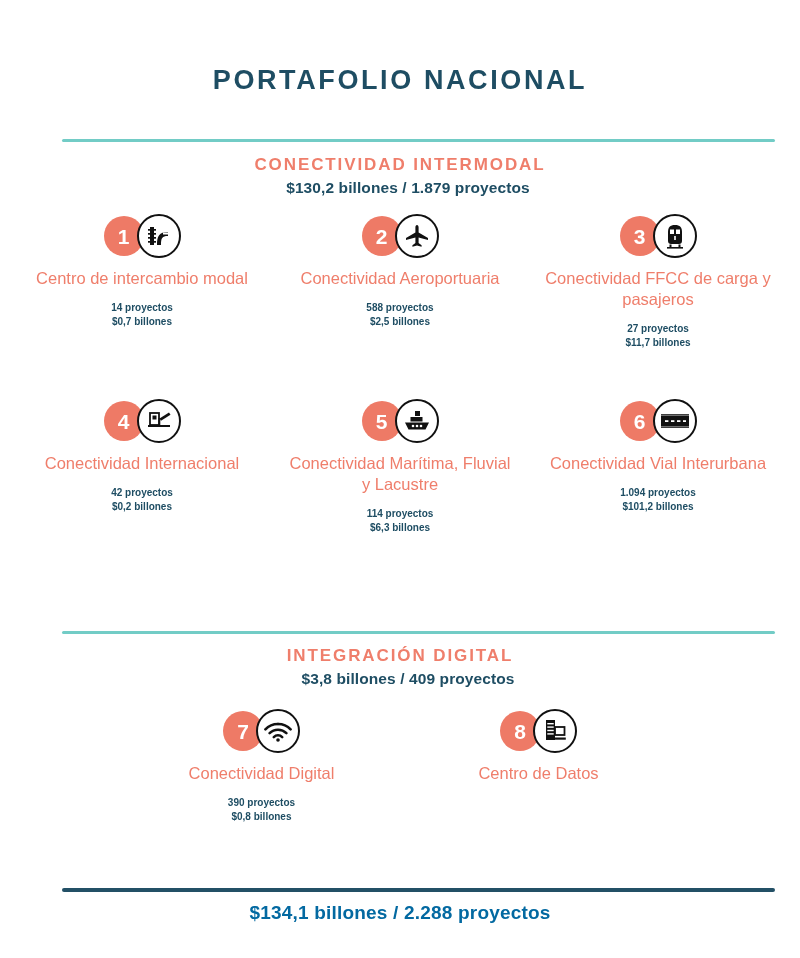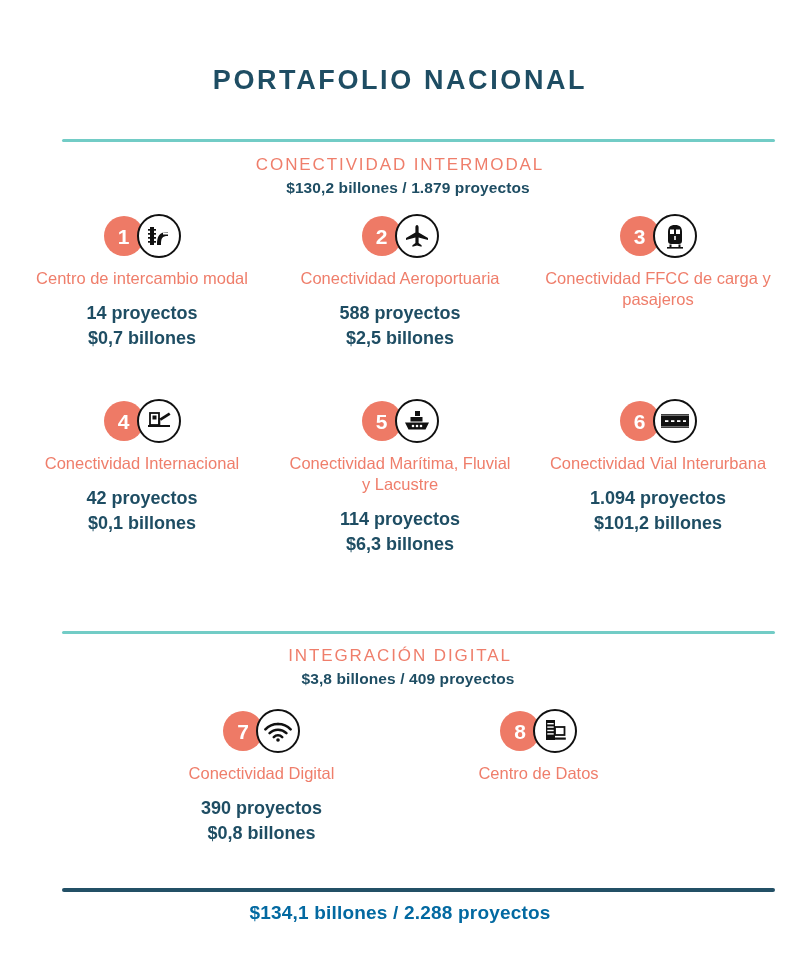--- a/index.html
+++ b/index.html
@@ -68,21 +68,21 @@
   .section-head {
     position: absolute;
     left: 0;
     width: 800px;
     text-align: center;
   }
   .section-title {
     font-size: 17px;
     letter-spacing: 1.9px;
     color: #EF7E6B;
-    font-weight: normal;
+    font-weight: bold;
     margin: 0 0 4px 0;
     line-height: 1.2;
   }
   .section-sub {
     font-size: 15.5px;
     font-weight: bold;
     color: #1E4D63;
     margin: 0;
     line-height: 1.2;
     letter-spacing: 0.1px;
@@ -151,21 +151,21 @@
   .icon-circle svg { display: block; }
 
   .item-label {
     font-size: 16.5px;
     color: #EF7E6B;
     line-height: 1.28;
     margin: 0 0 12px 0;
     max-width: 230px;
   }
   .item-stats {
-    font-size: 18px;
+    font-size: 10px;
     font-weight: bold;
     color: #1E4D63;
     line-height: 1.4;
   }
   .item-stats div { white-space: nowrap; }
 
   
   .footer {
     position: absolute;
     top: 862px;
@@ -256,20 +256,24 @@
             <rect x="7" y="6.5" width="4" height="4.5" fill="#fff"></rect>
             <rect x="13" y="6.5" width="4" height="4.5" fill="#fff"></rect>
             <rect x="11.2" y="13" width="1.6" height="4" fill="#fff"></rect>
             <rect x="6.5" y="21.5" width="2" height="3.2" fill="#111"></rect>
             <rect x="15.5" y="21.5" width="2" height="3.2" fill="#111"></rect>
             <rect x="4" y="24" width="16" height="1.6" fill="#111"></rect>
           </svg>
         </div>
       </div>
       <p class="item-label">Conectividad FFCC de carga y pasajeros</p>
+      <div class="item-stats">
+        <div>27 proyectos</div>
+        <div>$11,7 billones</div>
+      </div>
     </div>
 
   </div>
 
   <div class="row" id="row-2">
 
     <div class="cell">
       <div class="badges">
         <div class="num-circle">4</div>
         <div class="icon-circle">
@@ -278,21 +282,21 @@
             <rect x="6.5" y="7.5" width="4" height="4" fill="#111"></rect>
             <rect x="2" y="17" width="22" height="2" fill="#111"></rect>
             <rect x="12.5" y="10" width="1.8" height="8" fill="#111"></rect>
             <path d="M13.5 10.5 L23 4.5 L24.5 6.8 L15 12.8 Z" fill="#111"></path>
           </svg>
         </div>
       </div>
       <p class="item-label">Conectividad Internacional</p>
       <div class="item-stats">
         <div>42 proyectos</div>
-        <div>$0,1 billones</div>
+        <div>$0,2 billones</div>
       </div>
     </div>
 
     <div class="cell">
       <div class="badges">
         <div class="num-circle">5</div>
         <div class="icon-circle">
           <svg width="28" height="24" viewBox="0 0 28 24">
             <rect x="12" y="2" width="5" height="5" fill="#111"></rect>
             <rect x="7.5" y="8" width="12" height="4.5" fill="#111"></rect>

